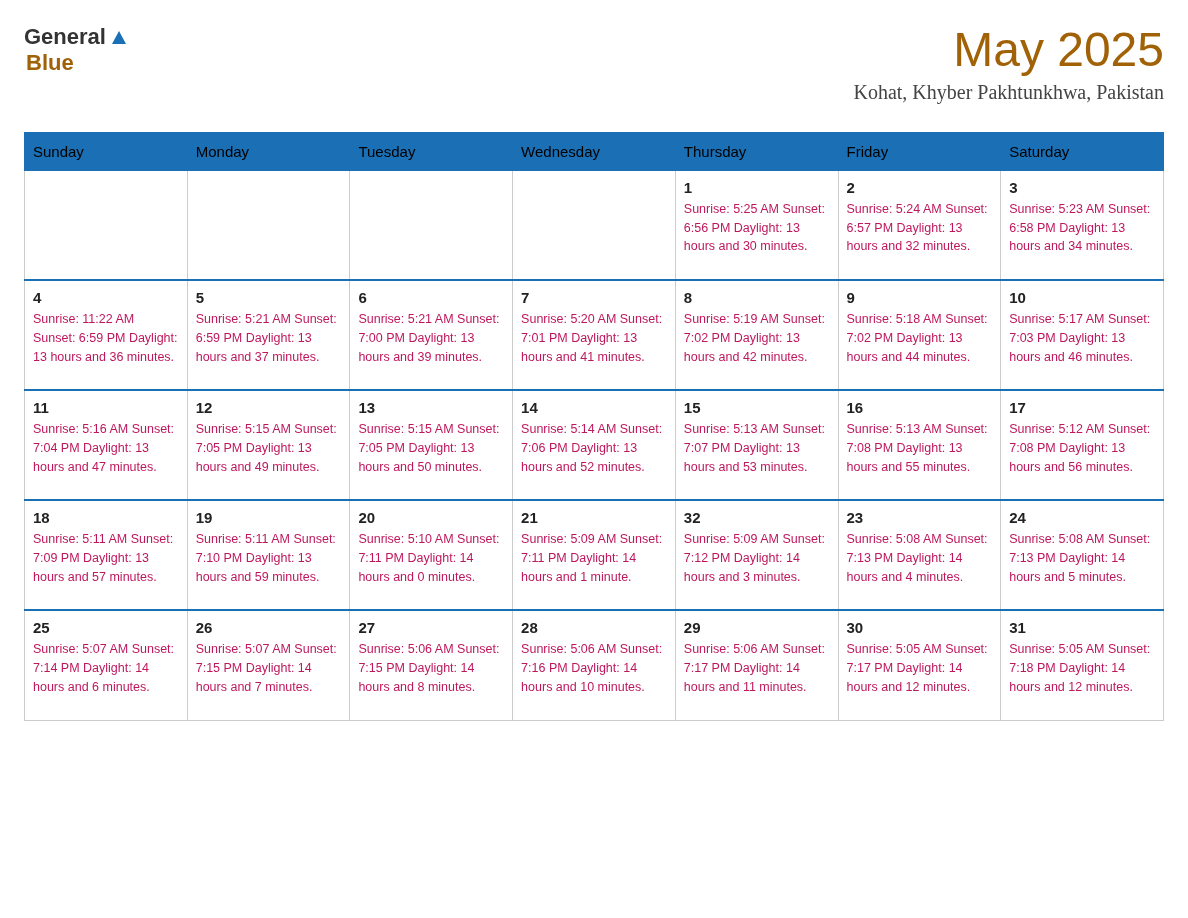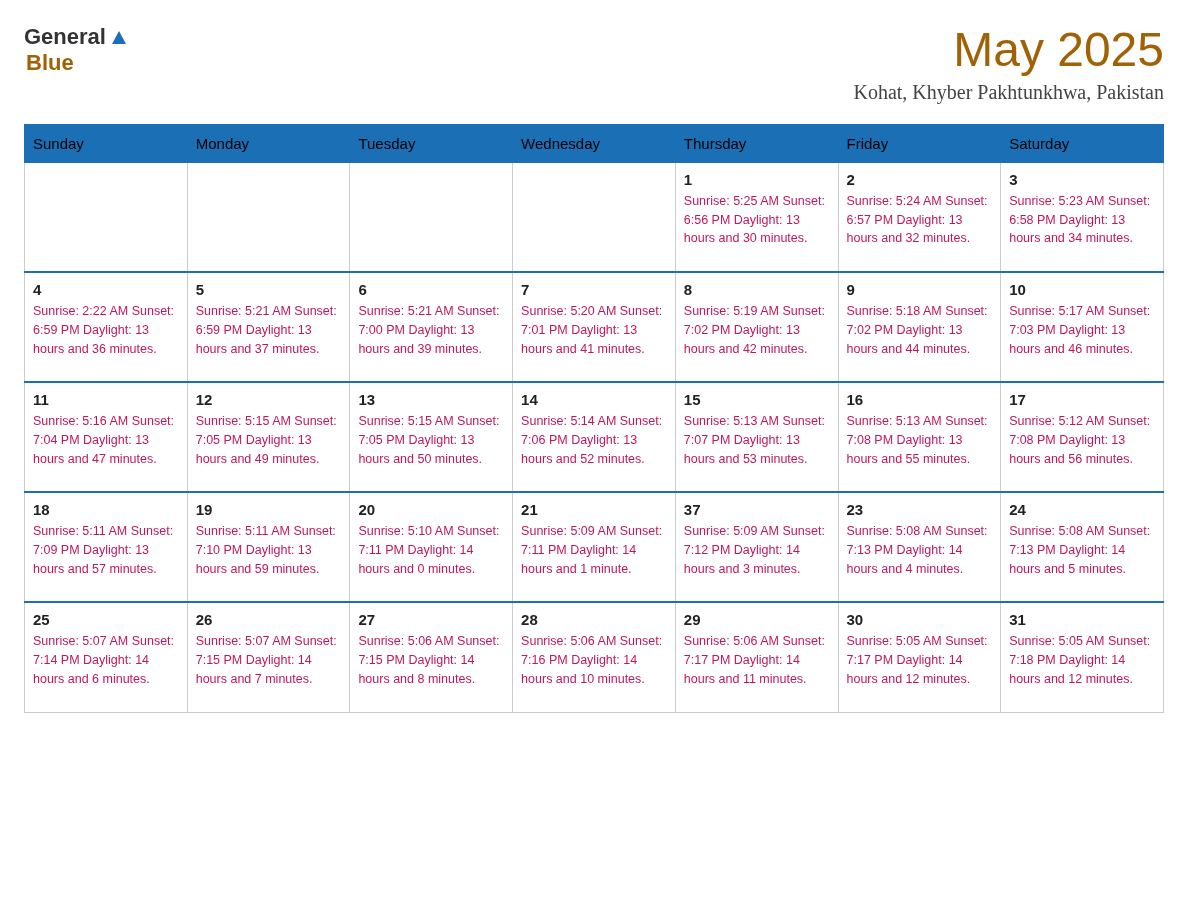--- a/index.html
+++ b/index.html
@@ -7,21 +7,21 @@
       font-family: Arial, sans-serif;
       background: #ffffff;
       padding: 24px;
       width: 1188px;
       min-height: 918px;
     }
     .header {
       display: flex;
       justify-content: space-between;
       align-items: flex-start;
-      margin-bottom: 20px;
+      margin-bottom: 28px;
     }
     .logo-text-general {
       font-size: 22px;
       font-weight: bold;
       color: #333;
     }
     .title-section {
       text-align: right;
     }
     .main-title {
@@ -147,21 +147,21 @@
           <span class="day-num">3</span>
           <div class="day-info">Sunrise: 5:23 AM
 Sunset: 6:58 PM
 Daylight: 13 hours
 and 34 minutes.</div>
         </td>
       </tr>
       <tr>
         <td>
           <span class="day-num">4</span>
-          <div class="day-info">Sunrise: 2:22 AM
+          <div class="day-info">Sunrise: 11:22 AM
 Sunset: 6:59 PM
 Daylight: 13 hours
 and 36 minutes.</div>
         </td>
         <td>
           <span class="day-num">5</span>
           <div class="day-info">Sunrise: 5:21 AM
 Sunset: 6:59 PM
 Daylight: 13 hours
 and 37 minutes.</div>
@@ -276,21 +276,21 @@
 and 0 minutes.</div>
         </td>
         <td>
           <span class="day-num">21</span>
           <div class="day-info">Sunrise: 5:09 AM
 Sunset: 7:11 PM
 Daylight: 14 hours
 and 1 minute.</div>
         </td>
         <td>
-          <span class="day-num">37</span>
+          <span class="day-num">32</span>
           <div class="day-info">Sunrise: 5:09 AM
 Sunset: 7:12 PM
 Daylight: 14 hours
 and 3 minutes.</div>
         </td>
         <td>
           <span class="day-num">23</span>
           <div class="day-info">Sunrise: 5:08 AM
 Sunset: 7:13 PM
 Daylight: 14 hours

